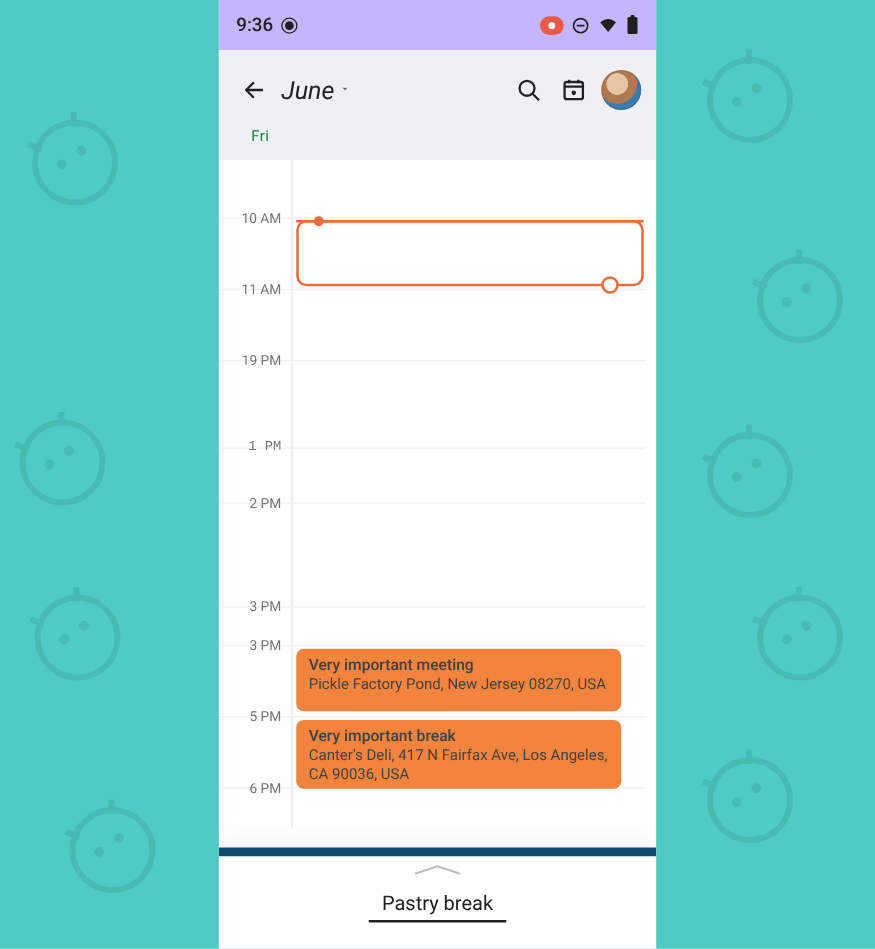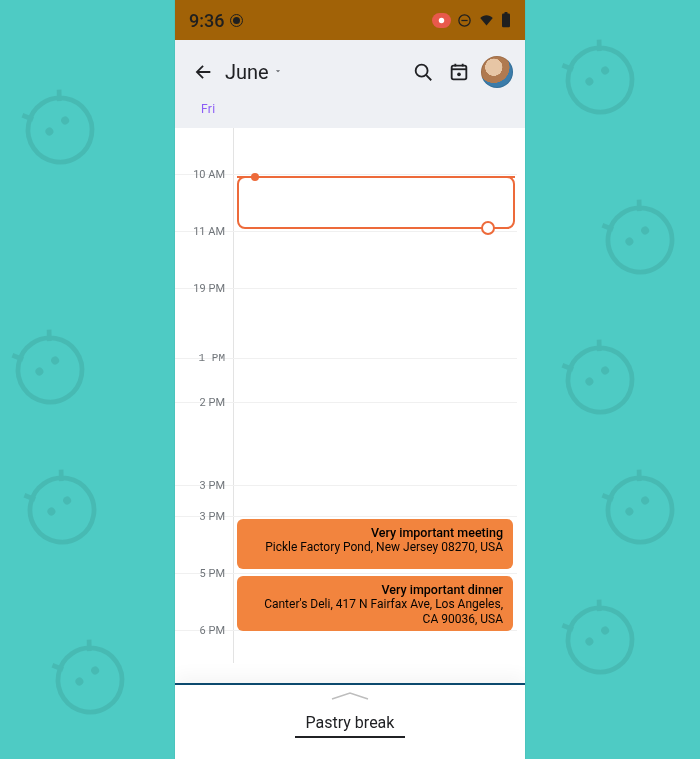--- a/index.html
+++ b/index.html
@@ -16,47 +16,47 @@
   }
   .bg-bot svg{width:100%;height:100%;}
   .phone{
     position:absolute;left:175px;top:0;width:350px;height:759px;
     background:#fff;
     box-shadow:0 0 0 1px rgba(0,0,0,.03);
     overflow:hidden;
   }
   
   .statusbar{
-    height:40px;background:#a16207;
+    height:40px;background:#c4b5fd;
     display:flex;align-items:center;justify-content:space-between;
-    padding:0 14px;font-size:18px;color:#1f1f1f;
+    padding:0 14px;font-size:15px;color:#1f1f1f;
   }
   .sb-left{display:flex;align-items:center;gap:6px;font-weight:500;}
   .sb-dot{width:11px;height:11px;border:1.5px solid #1f1f1f;border-radius:50%;position:relative;}
   .sb-dot::after{content:"";position:absolute;inset:2px;border-radius:50%;background:#1f1f1f;}
   .sb-right{display:flex;align-items:center;gap:6px;}
   .sb-pill{background:#e8594b;border-radius:8px;padding:1px 3px;display:flex;align-items:center;}
   .sb-pill svg{display:block;}
   .sb-ico{display:flex;align-items:center;}
   
   .appheader{
     background:#eef0f4;padding:8px 12px 0 12px;
   }
   .ah-row{display:flex;align-items:center;height:48px;}
   .ah-back{width:32px;display:flex;justify-content:center;cursor:pointer;}
-  .ah-title{display:flex;align-items:center;gap:4px;font-size:20px;color:#202124;margin-left:6px;cursor:pointer;}
+  .ah-title{display:flex;align-items:center;gap:4px;font-size:20px;color:#202124;margin-left:6px;cursor:pointer;font-style:italic;}
   .ah-dd{font-size:10px;color:#5f6368;}
   .ah-spacer{flex:1;}
   .ah-icon{width:36px;display:flex;justify-content:center;cursor:pointer;}
   .avatar{width:32px;height:32px;border-radius:50%;overflow:hidden;margin-left:4px;cursor:pointer;
     background:radial-gradient(circle at 40% 35%, #e7c6a5 0 30%, #b07a50 31% 55%, #3b7caa 56% 100%);
     box-shadow:inset 0 0 0 1px rgba(0,0,0,.1);
   }
   .daylabel{padding:6px 0 12px 14px;color:#3c4043;}
-  .daylabel .dow{font-size:12px;letter-spacing:.3px;color:#8b5cf6;}
+  .daylabel .dow{font-size:12px;letter-spacing:.3px;color:#15803d;}
   .daylabel .dnum{font-size:22px;line-height:24px;font-weight:400;}
   
   .timeline{
     position:relative;height:535px;background:#fff;
   }
   .vline{position:absolute;left:58px;top:0;bottom:0;width:1px;background:#e3e3e3;}
   .hour{
     position:absolute;left:0;right:8px;height:57px;
     border-top:1px solid #f0f0f0;
   }
@@ -75,30 +75,30 @@
     background:#fff;border:2px solid #ed6a3a;box-sizing:border-box;
   }
   .now-line{
     position:absolute;left:62px;right:10px;height:2px;background:#ed6a3a;
   }
   .now-dot{
     position:absolute;width:8px;height:8px;border-radius:50%;background:#ed6a3a;
   }
   
   .event{
-    position:absolute;left:62px;right:12px;border-radius:6px;
-    background:#f2843e;color:#000000;padding:6px 10px;font-size:12.5px;
-    box-sizing:border-box;cursor:pointer;text-align:right;
+    position:absolute;left:62px;right:28px;border-radius:6px;
+    background:#f2843e;color:#404040;padding:6px 10px;font-size:12.5px;
+    box-sizing:border-box;cursor:pointer;
   }
   .event .title{font-weight:500;}
   .event .loc{font-size:12px;opacity:.97;line-height:15px;}
   
   .sheet{
     position:absolute;left:0;right:0;bottom:0;height:74px;
-    background:#fff;border-top:2px solid #0c4a6e;
+    background:#fff;border-top:7px solid #0c4a6e;
     box-shadow:0 -8px 16px rgba(0,0,0,.04);
     display:flex;flex-direction:column;align-items:center;
   }
   .sheet .handle{
     margin-top:6px;
   }
   .sheet .handle svg{display:block;}
   .titlefield{
     margin-top:10px;font-size:16px;color:#202124;
     border-bottom:2px solid #202124;padding:2px 0 4px 0;
@@ -294,21 +294,21 @@
       <div class="draft" style="top: 48px; height: 53px;">
         <div class="knob"></div>
       </div>
       <div class="now-line" style="top: 48px;"></div>
       <div class="now-dot" style="top: 45px; left: 76px;"></div>
       <div class="event" style="top: 391px; height: 50px; background: rgb(242, 132, 62);">
         <div class="title">Very important meeting</div>
         <div class="loc">Pickle Factory Pond, New Jersey 08270, USA</div>
       </div>
       <div class="event" style="top: 448px; height: 55px; background: rgb(242, 132, 62);">
-        <div class="title">Very important dinner</div>
+        <div class="title">Very important break</div>
         <div class="loc">Canter's Deli, 417 N Fairfax Ave, Los Angeles, CA 90036, USA</div>
       </div>
     </div>
 
   <div class="sheet">
     <div class="handle">
       <svg width="40" height="10" viewBox="0 0 40 10">
         <polyline points="2,8 20,2 38,8" fill="none" stroke="#bdbdbd" stroke-width="1.5"></polyline>
       </svg>
     </div>

